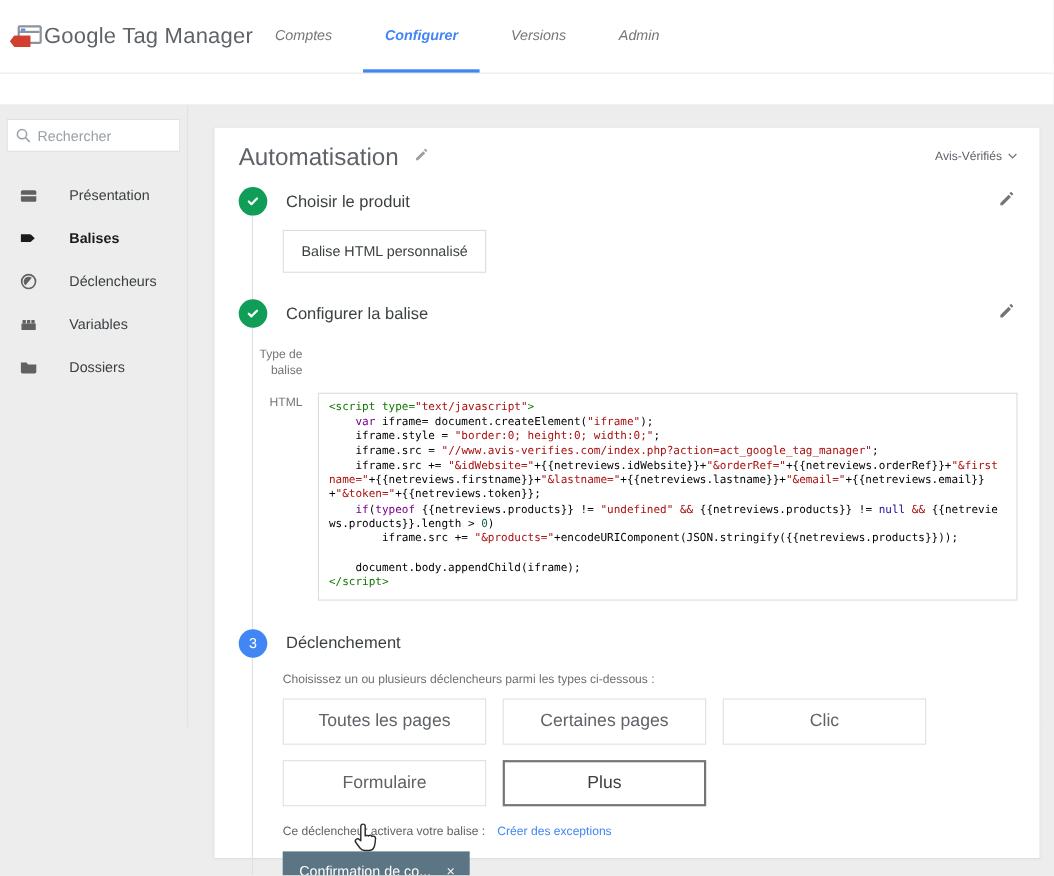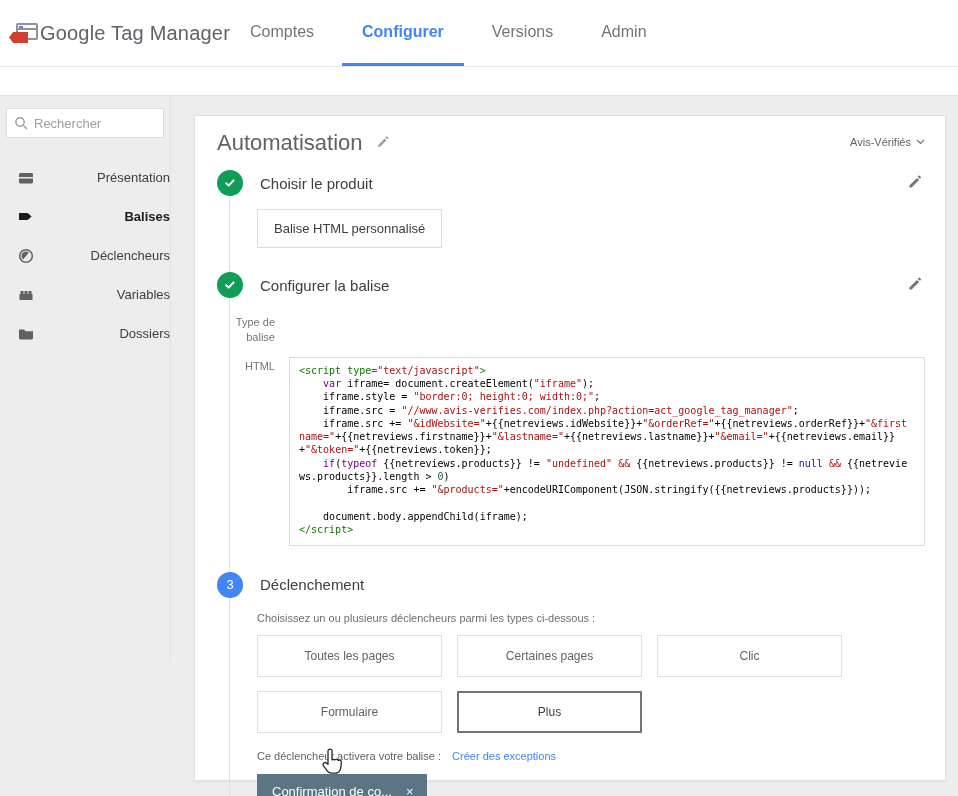--- a/index.html
+++ b/index.html
@@ -13,42 +13,42 @@
   .logo-wrap { display:flex; align-items:center; gap:12px; padding-left:16px; width:230px; }
   .logo-icon { position:relative; width:32px; height:24px; }
   .logo-window { position:absolute; left:0; top:2px; width:22px; height:17px; background:#fff;
     border:2px solid #8d9499; border-radius:2px; }
   .logo-window::before { content:''; position:absolute; left:1px; top:1px; width:4px; height:2px; background:#4285f4; }
   .logo-window::after { content:''; position:absolute; left:-1px; top:3px; width:19px; height:2px; background:#8d9499; }
   .logo-tag { position:absolute; right:0; bottom:2px; width:19px; height:11px; background:#d23f31;
     clip-path:polygon(22% 0, 100% 0, 100% 100%, 22% 100%, 0 50%); }
   .logo-text { font-size:20px; color:#5f6368; letter-spacing:.2px; white-space:nowrap; }
   .tabs { display:flex; align-items:stretch; gap:8px; margin-left:0; }
-  .tab { display:flex; align-items:center; padding:0 20px; font-size:16px; color:#757575;
-    border-bottom:3px solid transparent; cursor:pointer; }
+  .tab { display:flex; align-items:center; padding:0 20px; font-size:13px; color:#757575;
+    border-bottom:3px solid transparent; cursor:pointer;font-style:italic; }
   .tab.active { color:#4285f4; border-bottom-color:#4285f4; font-weight:bold; }
 
   
   .subheader { position:absolute; left:0; top:59px; width:958px; height:37px; background:#fff;
     border-bottom:1px solid #e3e3e3; z-index:2; }
 
   
   .content { position:absolute; left:0; top:96px; width:958px; height:565px; background:#ededed; }
 
   
   .sidebar { position:absolute; left:0; top:0; width:171px; height:100%; background:#ededed;
     border-right:1px solid #e2e2e2; }
   .search-box { position:relative; margin:12px 6px 0 6px; }
   .search-box input { width:100%; height:30px; border:1px solid #ddd; background:#fff;
     padding:0 8px 0 27px; font-size:13px; color:#444; font-family:"Liberation Sans",sans-serif; outline:none; }
   .search-box input::placeholder { color:#9aa0a6; }
   .search-icon { position:absolute; left:8px; top:8px; width:14px; height:14px; }
   .nav { margin-top:20px; }
-  .nav-item { height:39px; display:flex; align-items:center; gap:8px; padding-left:17px;
-    font-size:13px; color:#3c4043; cursor:pointer;justify-content:space-between; }
+  .nav-item { height:39px; display:flex; align-items:center; gap:28px; padding-left:17px;
+    font-size:13px; color:#3c4043; cursor:pointer; }
   .nav-item.active .nav-label { font-weight:bold; color:#1b1b1b; }
   .nav-ic { width:18px; height:18px; flex:0 0 18px; }
 
   
   .card { position:absolute; left:194px; top:19px; width:752px; height:666px; background:#ffffff;
     border:1px solid #e0e0e0; box-shadow:0 1px 2px rgba(0,0,0,.06); padding:14px 20px 0 22px; }
 
   .title-row { display:flex; justify-content:space-between; align-items:flex-start; }
   .page-title-wrap { display:flex; align-items:center; gap:12px; }
   .page-title { font-size:22px; font-weight:400; color:#5f6368; }
@@ -84,21 +84,21 @@
   .tok-str  { color:#aa1111; }
   .tok-kw   { color:#770088; }
   .tok-atom { color:#221199; }
   .tok-num  { color:#116644; }
   .tok-op   { color:#aa1111; }
 
   .step3-head { margin-top:26px; }
   .instruction { margin:14px 0 11px 40px; font-size:11px; color:#6f6f6f; }
   .trigger-grid { margin-left:40px; display:grid; grid-template-columns:repeat(3,185px); gap:14px 15px; }
   .trigger-btn { height:42px; background:#fff; border:1px solid #e0e0e0; display:flex;
-    align-items:center; justify-content:center; font-size:12px; color:#5f6368; cursor:pointer; }
+    align-items:center; justify-content:center; font-size:16px; color:#5f6368; cursor:pointer; }
   .trigger-btn.selected { border:2px solid #757575; color:#3c4043; }
   .activation-row { margin:17px 0 0 40px; font-size:11px; color:#5f6368; }
   .exceptions-link { color:#4285f4; margin-left:8px; cursor:pointer; text-decoration:none; }
   .chip { margin:12px 0 0 40px; display:inline-flex; align-items:center; gap:14px; background:#5c7584;
     color:#fff; font-size:13px; height:36px; padding:0 13px 0 15px; cursor:default; }
   .chip-close { cursor:pointer; font-size:13px; opacity:.95; }
 
   .cursor-overlay { position:absolute; left:318px; top:748px; z-index:10; pointer-events:none; }
 </style>
 </head>

